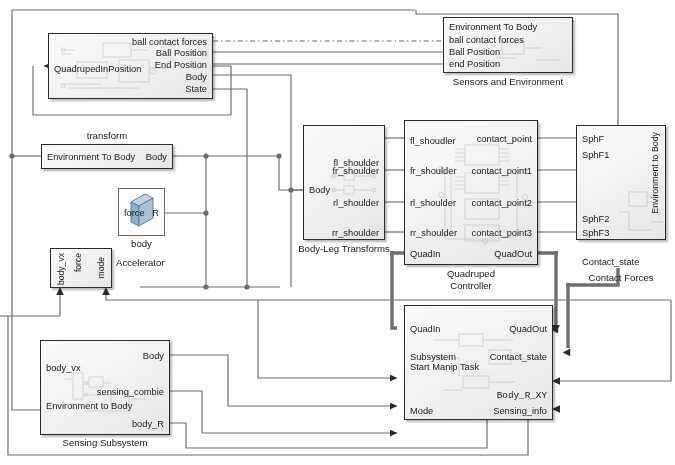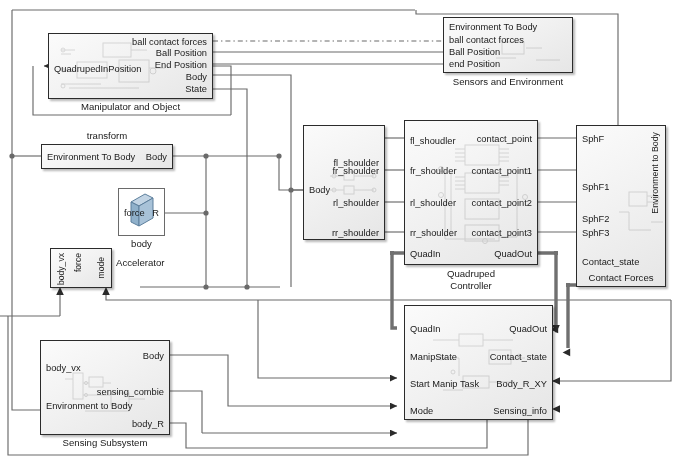--- a/index.html
+++ b/index.html
@@ -174,21 +174,20 @@
         </g>
       </svg>
     </div>
     <div class="port l" style="top:30px;">QuadrupedInPosition</div>
     <div class="port r" style="top:3px;">ball contact forces</div>
     <div class="port r" style="top:14px;">Ball Position</div>
     <div class="port r" style="top:26px;">End Position</div>
     <div class="port r" style="top:38px;">Body</div>
     <div class="port r" style="top:50px;">State</div>
   </div>
-  <div class="cap" style="left:48px;top:101px;width:165px;">Manipulator and Object</div>
 
   <div class="blk" style="left:443px;top:17px;width:130px;height:56px;">
     <div class="ghost" style="left:52px;top:18px;width:70px;height:34px;">
       <svg viewBox="0 0 70 34" width="70" height="34">
         <g fill="none" stroke="#333" stroke-width="1">
           <rect x="6" y="6" width="22" height="12"></rect>
           <path d="M30 12 h16 M0 22 h20 M40 24 h24"></path>
         </g>
       </svg>
     </div>
@@ -259,20 +258,21 @@
             <circle cx="44" cy="24" r="2"></circle>
         </g>
       </svg>
     </div>
     <div class="port l" style="top:59px;">Body</div>
     <div class="port r" style="top:8px;margin-top:24px;">fl_shoulder</div>
     <div class="port r" style="top:40px;">fr_shoulder</div>
     <div class="port r" style="top:72px;">rl_shoulder</div>
     <div class="port r" style="top:102px;">rr_shoulder</div>
   </div>
+  <div class="cap" style="left:283px;top:243px;width:122px;">Body-Leg Transforms</div>
 
   <div class="blk" style="left:404px;top:120px;width:134px;height:145px;">
     <div class="ghost" style="left:28px;top:20px;width:100px;height:110px;">
       <svg viewBox="0 0 100 110" width="100" height="110">
         <g fill="none" stroke="#333" stroke-width="1">
           <rect x="32" y="4" width="34" height="20"></rect>
           <rect x="32" y="32" width="34" height="20"></rect>
           <rect x="32" y="58" width="34" height="20"></rect>
           <rect x="32" y="84" width="34" height="16"></rect>
           <path d="M22 8 h10 M22 12 h10 M22 16 h10 M22 20 h10
@@ -296,32 +296,32 @@
     <div class="port l" style="top:128px;">QuadIn</div>
     <div class="port r" style="top:13px;">contact_point</div>
     <div class="port r" style="top:45px;">contact_point1</div>
     <div class="port r" style="top:77px;">contact_point2</div>
     <div class="port r" style="top:107px;">contact_point3</div>
     <div class="port r" style="top:128px;">QuadOut</div>
   </div>
   <div class="cap" style="left:404px;top:280px;width:134px;">Controller</div>
   <div class="cap" style="left:404px;top:268px;width:134px;">Quadruped</div>
 
-  <div class="blk" style="left:576px;top:125px;width:90px;height:162px;">
+  <div class="blk" style="left:576px;top:125px;width:90px;height:115px;">
     <div class="ghost" style="left:42px;top:60px;width:46px;height:56px;">
       <svg viewBox="0 0 46 56" width="46" height="56">
         <g fill="none" stroke="#333" stroke-width="1">
           <rect x="10" y="6" width="18" height="14"></rect>
           <path d="M28 10 h12 M28 16 h12 M0 26 h10 M10 26 v18 M10 44 h22 M32 36 h12"></path>
           <circle cx="38" cy="12" r="2"></circle>
         </g>
       </svg>
     </div>
     <div class="port l" style="top:8px;">SphF</div>
-    <div class="port l" style="top:56px;">SphF1</div>
+    <div class="port l" style="top:24px;">SphF1</div>
     <div class="port l" style="top:88px;">SphF2</div>
     <div class="port l" style="top:102px;">SphF3</div>
     <div class="port l" style="top:131px;">Contact_state</div>
     <div class="port vert" style="right:5px;top:6px;font-size:8.8px;">Environment to Body</div>
   </div>
   <div class="cap" style="left:576px;top:272px;width:90px;">Contact Forces</div>
 
   <div class="blk" style="left:404px;top:305px;width:149px;height:115px;">
     <div class="ghost" style="left:28px;top:22px;width:94px;height:72px;">
       <svg viewBox="0 0 94 72" width="94" height="72">
@@ -330,22 +330,22 @@
           <rect x="56" y="22" width="22" height="14"></rect>
           <rect x="30" y="48" width="26" height="12"></rect>
           <path d="M0 12 h26 M50 12 h30 M0 30 h26 M26 30 v18 M78 30 h14 M56 54 h26 M10 62 h20"></path>
           <circle cx="8" cy="30" r="2"></circle>
             <circle cx="86" cy="28" r="2"></circle>
           <circle cx="20" cy="44" r="2"></circle>
         </g>
       </svg>
     </div>
     <div class="port l" style="top:18px;">QuadIn</div>
-    <div class="port l" style="top:46px;">ManipState</div>
-    <div class="port l" style="top:73px;">Start Manip Task</div>
+    <div class="port l" style="top:46px;">Subsystem</div>
+    <div class="port l" style="top:56px;">Start Manip Task</div>
     <div class="port l" style="top:100px;">Mode</div>
     <div class="port r" style="top:18px;">QuadOut</div>
     <div class="port r" style="top:46px;">Contact_state</div>
-    <div class="port r" style="top:73px;">Body_R_XY</div>
+    <div class="port r" style="top:85px;font-family:Liberation Mono, monospace;">Body_R_XY</div>
     <div class="port r" style="top:100px;">Sensing_info</div>
   </div>
 
 </div>
 
 </body></html>

